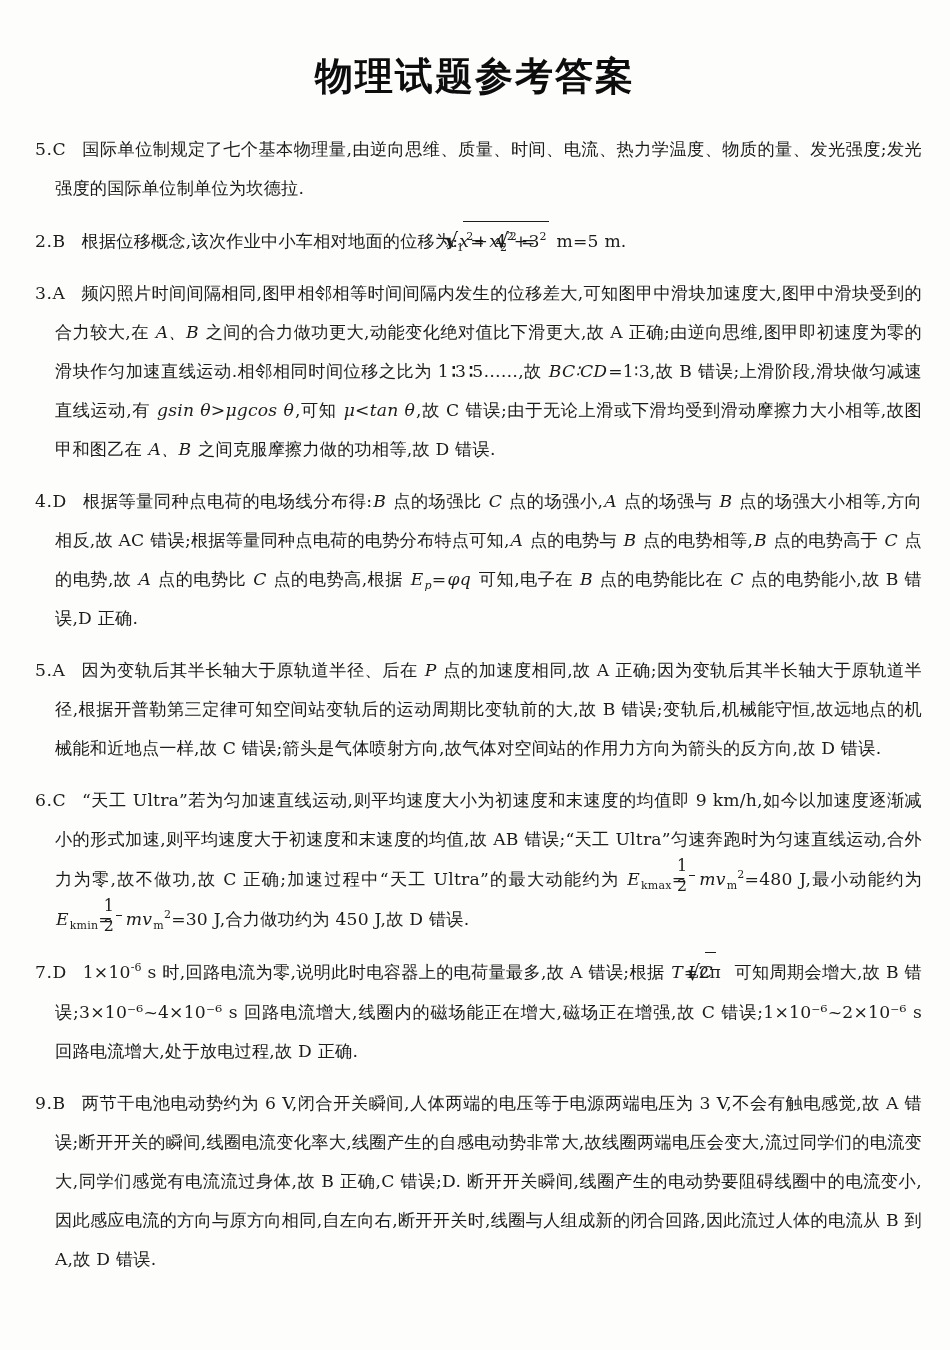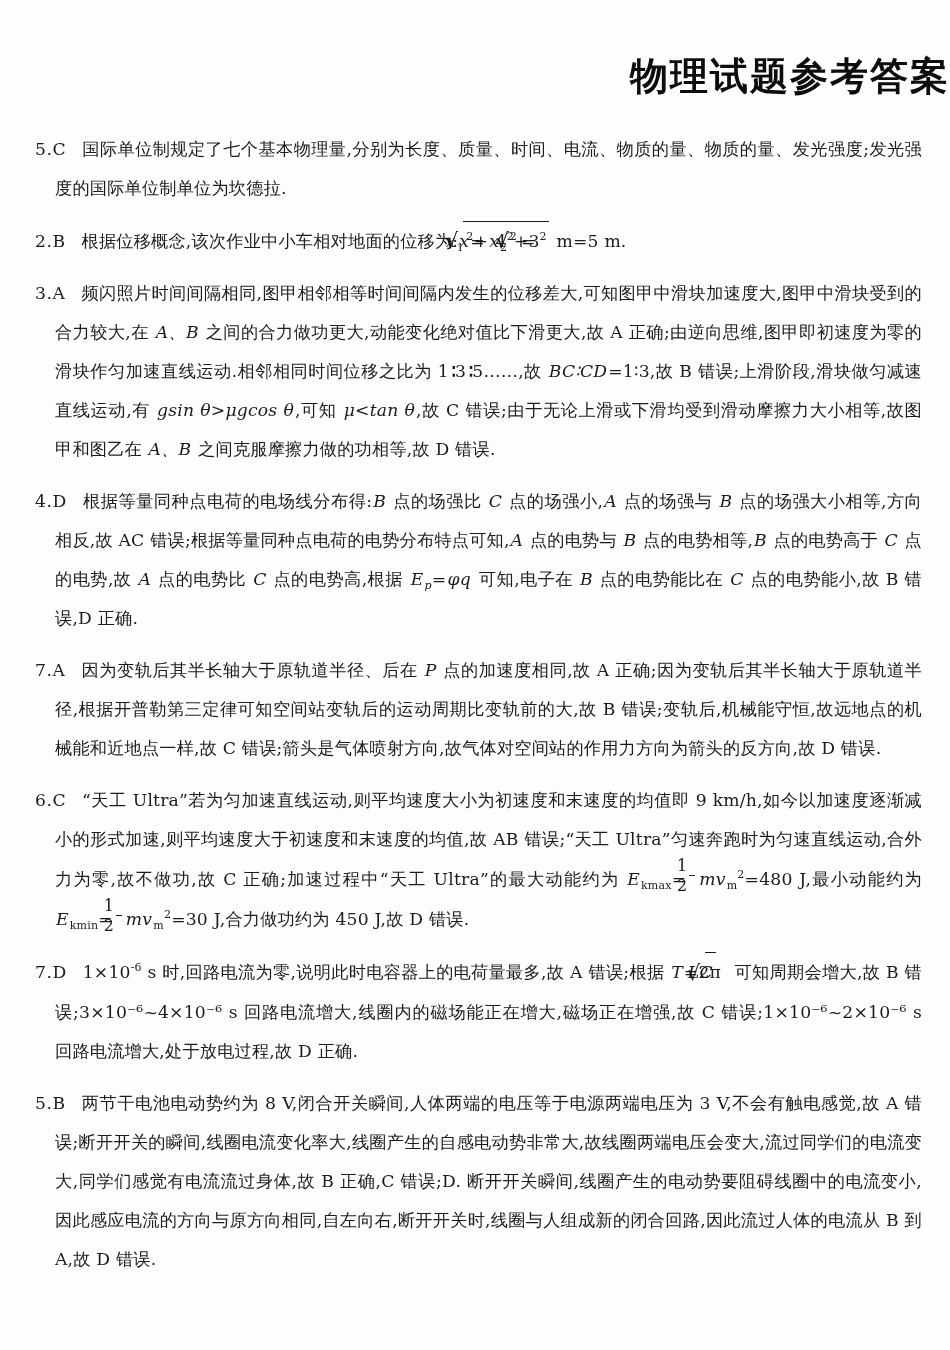--- a/index.html
+++ b/index.html
@@ -16,21 +16,21 @@
     position: relative;
   }
   .page {
     width: 950px;
     height: 1350px;
     background: #fdfdfc;
     position: relative;
     overflow: hidden;
   }
   .doc-title {
-    text-align: right;
+    text-align: center;
     font-family: "DejaVu Serif", "Liberation Serif", serif;
     font-weight: bold;
     font-size: 38px;
     letter-spacing: 2px;
     color: #0d0d0d;
     padding-top: 52px;
     padding-bottom: 8px;
     line-height: 1.25;
     -webkit-font-smoothing: antialiased;
   }
@@ -121,47 +121,47 @@
 </head>
 <body>
 
 <div class="page">
 
   <div class="doc-title">物理试题参考答案</div>
 
   <div class="answers">
 
     <p class="item">
-      <span class="num">5.C</span><span class="gap"></span><span>国际单位制规定了七个基本物理量,分别为长度、质量、时间、电流、物质的量、物质的量、发光强度;发光强度的国际单位制单位为坎德拉.</span>
+      <span class="num">5.C</span><span class="gap"></span><span>国际单位制规定了七个基本物理量,由逆向思维、质量、时间、电流、热力学温度、物质的量、发光强度;发光强度的国际单位制单位为坎德拉.</span>
     </p>
 
     <p class="item">
       <span class="num">2.B</span><span class="gap"></span><span>根据位移概念,该次作业中小车相对地面的位移为:</span><span class="mv">x</span>=<span class="sqrt"><span class="rad">√</span><span class="rbody"><span class="mv">x</span><sub>1</sub><sup> 2</sup>+<span class="mv">x</span><sub>2</sub><sup> 2</sup></span></span>=<span class="sqrt"><span class="rad">√</span><span class="rbody">4<sup>2</sup>+3<sup>2</sup></span></span> <span>m</span>=<span>5 m.</span>
     </p>
 
     <p class="item">
       <span class="num">3.A</span><span class="gap"></span><span>频闪照片时间间隔相同,图甲相邻相等时间间隔内发生的位移差大,可知图甲中滑块加速度大,图甲中滑块受到的合力较大,在 </span><span class="mv">A、B</span><span> 之间的合力做功更大,动能变化绝对值比下滑更大,故 A 正确;由逆向思维,图甲即初速度为零的滑块作匀加速直线运动.相邻相同时间位移之比为 1∶3∶5……,故 </span><span class="mv">BC∶CD</span><span>=1∶3,故 B 错误;上滑阶段,滑块做匀减速直线运动,有 </span><span class="mv">gsin θ&gt;μgcos θ</span><span>,可知 </span><span class="mv">μ&lt;tan θ</span><span>,故 C 错误;由于无论上滑或下滑均受到滑动摩擦力大小相等,故图甲和图乙在 </span><span class="mv">A、B</span><span> 之间克服摩擦力做的功相等,故 D 错误.</span>
     </p>
 
     <p class="item">
       <span class="num">4.D</span><span class="gap"></span><span>根据等量同种点电荷的电场线分布得:</span><span class="mv">B</span><span> 点的场强比 </span><span class="mv">C</span><span> 点的场强小,</span><span class="mv">A</span><span> 点的场强与 </span><span class="mv">B</span><span> 点的场强大小相等,方向相反,故 AC 错误;根据等量同种点电荷的电势分布特点可知,</span><span class="mv">A</span><span> 点的电势与 </span><span class="mv">B</span><span> 点的电势相等,</span><span class="mv">B</span><span> 点的电势高于 </span><span class="mv">C</span><span> 点的电势,故 </span><span class="mv">A</span><span> 点的电势比 </span><span class="mv">C</span><span> 点的电势高,根据 </span><span class="mv"><span class="mv">E</span><sub>p</sub>=<span class="mv">φq</span></span><span> 可知,电子在 </span><span class="mv">B</span><span> 点的电势能比在 </span><span class="mv">C</span><span> 点的电势能小,故 B 错误,D 正确.</span>
     </p>
 
     <p class="item">
-      <span class="num">7.A</span><span class="gap"></span><span>因为变轨后其半长轴大于原轨道半径、后在 </span><span class="mv">P</span><span> 点的加速度相同,故 A 正确;因为变轨后其半长轴大于原轨道半径,根据开普勒第三定律可知空间站变轨后的运动周期比变轨前的大,故 B 错误;变轨后,机械能守恒,故远地点的机械能和近地点一样,故 C 错误;箭头是气体喷射方向,故气体对空间站的作用力方向为箭头的反方向,故 D 错误.</span>
+      <span class="num">5.A</span><span class="gap"></span><span>因为变轨后其半长轴大于原轨道半径、后在 </span><span class="mv">P</span><span> 点的加速度相同,故 A 正确;因为变轨后其半长轴大于原轨道半径,根据开普勒第三定律可知空间站变轨后的运动周期比变轨前的大,故 B 错误;变轨后,机械能守恒,故远地点的机械能和近地点一样,故 C 错误;箭头是气体喷射方向,故气体对空间站的作用力方向为箭头的反方向,故 D 错误.</span>
     </p>
 
     <p class="item">
       <span class="num">6.C</span><span class="gap"></span><span>“天工 Ultra”若为匀加速直线运动,则平均速度大小为初速度和末速度的均值即 9 km/h,如今以加速度逐渐减小的形式加速,则平均速度大于初速度和末速度的均值,故 AB 错误;“天工 Ultra”匀速奔跑时为匀速直线运动,合外力为零,故不做功,故 C 正确;加速过程中“天工 Ultra”的最大动能约为 </span><span><span class="mv">E</span><sub>kmax</sub>=<span class="frac"><span class="n">1</span><span class="d">2</span></span><span class="mv">mv</span><sub>m</sub><sup>2</sup>=<span>480 J</span></span><span>,最小动能约为 </span><span><span class="mv">E</span><sub>kmin</sub>=<span class="frac"><span class="n">1</span><span class="d">2</span></span><span class="mv">mv</span><sub>m</sub><sup>2</sup>=<span>30 J</span></span><span>,合力做功约为 450 J,故 D 错误.</span>
     </p>
 
     <p class="item">
       <span class="num">7.D</span><span class="gap"></span><span><span>1×10</span><sup>-6</sup></span><span> s 时,回路电流为零,说明此时电容器上的电荷量最多,故 A 错误;根据 </span><span><span class="mv">T</span>=2π <span class="sqrt"><span class="rad">√</span><span class="rbody"><span class="mv">LC</span></span></span></span><span> 可知周期会增大,故 B 错误;</span><span>3×10⁻⁶~4×10⁻⁶</span><span> s 回路电流增大,线圈内的磁场能正在增大,磁场正在增强,故 C 错误;</span><span>1×10⁻⁶~2×10⁻⁶</span><span> s 回路电流增大,处于放电过程,故 D 正确.</span>
     </p>
 
     <p class="item">
-      <span class="num">5.B</span><span class="gap"></span><span>两节干电池电动势约为 8 V,闭合开关瞬间,人体两端的电压等于电源两端电压为 3 V,不会有触电感觉,故 A 错误;断开开关的瞬间,线圈电流变化率大,线圈产生的自感电动势非常大,故线圈两端电压会变大,流过同学们的电流变大,同学们感觉有电流流过身体,故 B 正确,C 错误;D. 断开开关瞬间,线圈产生的电动势要阻碍线圈中的电流变小,因此感应电流的方向与原方向相同,自左向右,断开开关时,线圈与人组成新的闭合回路,因此流过人体的电流从 B 到 A,故 D 错误.</span>
+      <span class="num">9.B</span><span class="gap"></span><span>两节干电池电动势约为 6 V,闭合开关瞬间,人体两端的电压等于电源两端电压为 3 V,不会有触电感觉,故 A 错误;断开开关的瞬间,线圈电流变化率大,线圈产生的自感电动势非常大,故线圈两端电压会变大,流过同学们的电流变大,同学们感觉有电流流过身体,故 B 正确,C 错误;D. 断开开关瞬间,线圈产生的电动势要阻碍线圈中的电流变小,因此感应电流的方向与原方向相同,自左向右,断开开关时,线圈与人组成新的闭合回路,因此流过人体的电流从 B 到 A,故 D 错误.</span>
     </p>
 
   </div>
 
   <div class="clip-bottom"></div>
 </div>
 
 </body></html>

